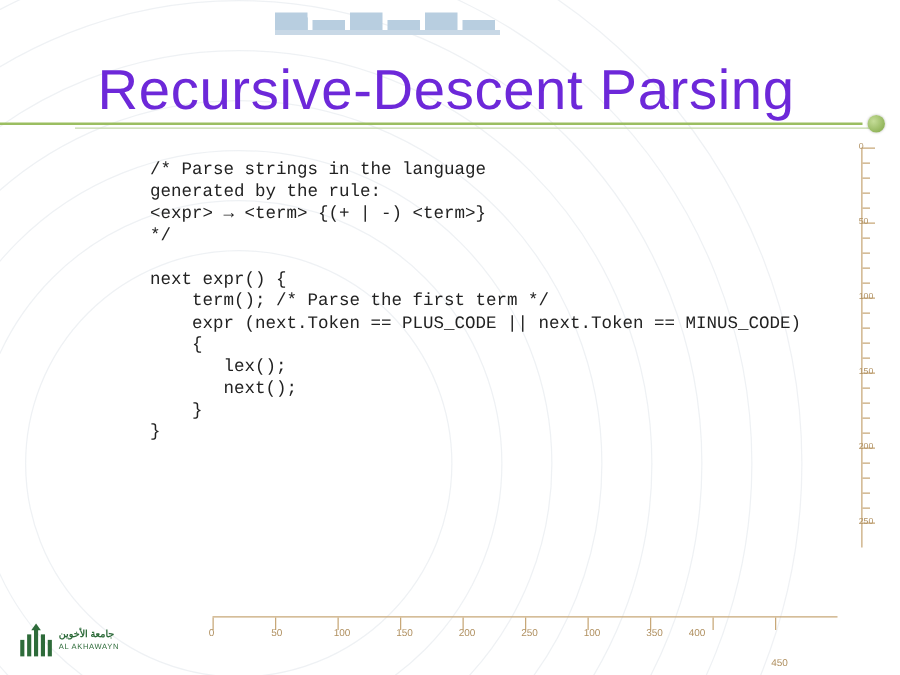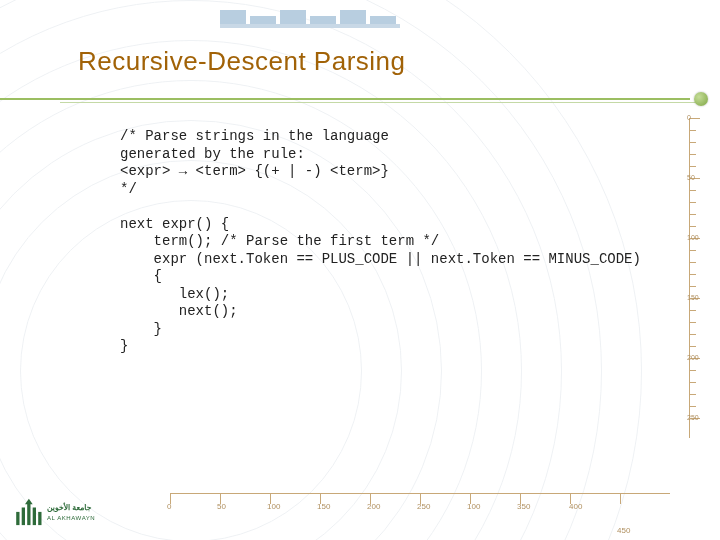--- a/index.html
+++ b/index.html
@@ -43,22 +43,22 @@
     left: 220px;
     width: 180px;
     height: 4px;
     background: #c8d8e6;
   }
 
   .slide-title {
     position: absolute;
     top: 46px;
     left: 78px;
-    font-size: 26px;
-    color: #a16207;
+    font-size: 45px;
+    color: #6d28d9;
     font-weight: 400;
     letter-spacing: 0.5px;
   }
 
   .underline1 {
     position: absolute;
     top: 98px;
     left: 0;
     width: 690px;
     height: 2px;
@@ -261,21 +261,21 @@
   <div class="label" style="left:150px;">150</div>
   <div class="tick major" style="left:200px;"></div>
   <div class="label" style="left:200px;">200</div>
   <div class="tick major" style="left:250px;"></div>
   <div class="label" style="left:250px;">250</div>
   <div class="tick major" style="left:300px;"></div>
   <div class="label" style="left:300px;">100</div>
   <div class="tick major" style="left:350px;"></div>
   <div class="label" style="left:350px;">350</div>
   <div class="tick major" style="left:400px;"></div>
-  <div class="label" style="left:402px;text-align:right;">400</div>
+  <div class="label" style="left:384px;text-align:right;">400</div>
   <div class="tick major" style="left:450px;"></div>
   <div class="label" style="left:450px;margin-top:24px;">450</div>
 </div>
 
 <div class="logo">
   <svg viewBox="0 0 200 60">
     <g fill="#2e6b3a">
       <rect x="4" y="28" width="6" height="24"></rect>
       <rect x="14" y="20" width="6" height="32"></rect>
       <rect x="24" y="12" width="6" height="40"></rect>

